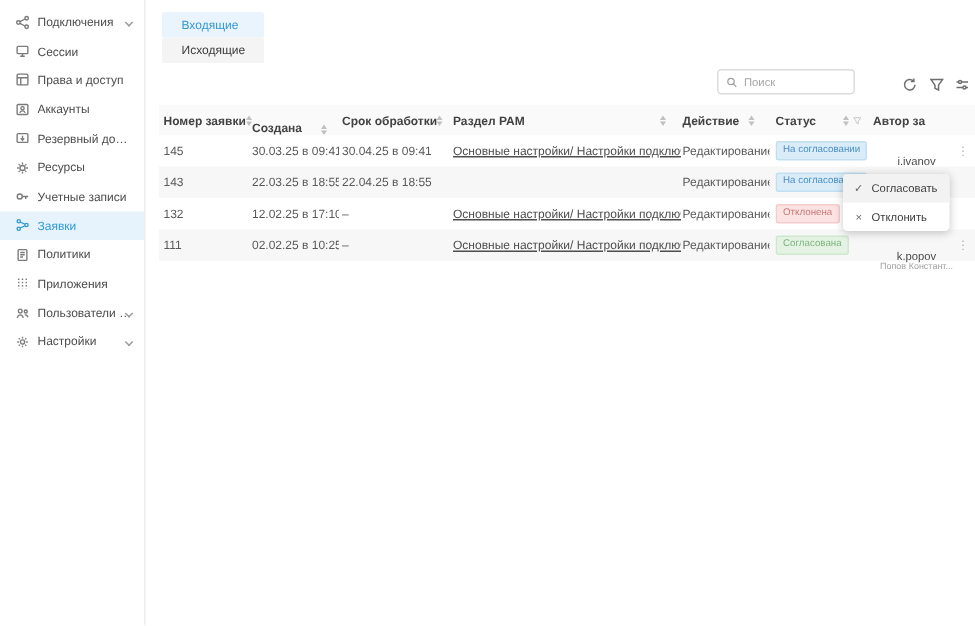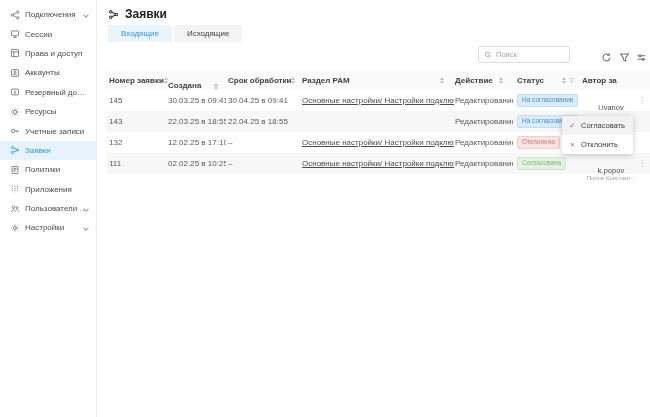--- a/index.html
+++ b/index.html
@@ -18,21 +18,21 @@
   .side-item.active { background:#e6f3fc; color:#2f9ad8; }
   .side-item.active svg { stroke:#2f9ad8; }
   .side-item .lbl { overflow:hidden; text-overflow:ellipsis; }
   .chev { position:absolute; right:8px; top:8px; width:4px; height:4px;
     border-right:1px solid #9a9a9a; border-bottom:1px solid #9a9a9a; transform:rotate(45deg); }
   
   .page-title { position:absolute; left:108px; top:7px; display:flex; align-items:center;
     font-size:12px; font-weight:600; color:#222; }
   .page-title svg { width:11px; height:11px; margin-right:6px; stroke:#333; fill:none; stroke-width:1.2; }
   
-  .tabs { position:absolute; left:108px; top:25px; display:flex; }
+  .tabs { position:absolute; left:108px; top:8px; display:flex;flex-direction:column; }
   .tab { height:17px; padding:0 13px; display:flex; align-items:center; font-size:8px;
     background:#f4f4f4; color:#3c3c3c; cursor:pointer; border-radius:2px 2px 0 0; margin-right:2px; }
   .tab.active { background:#e9f4fc; color:#3498d4; }
   
   .search { position:absolute; left:478px; top:46px; width:92px; height:17px;
     border:1px solid #dcdcdc; border-radius:3px; display:flex; align-items:center; padding:0 5px; background:#fff; }
   .search svg { width:8px; height:8px; stroke:#9e9e9e; fill:none; stroke-width:1.2; margin-right:4px; flex:0 0 8px; }
   .search input { border:none; outline:none; width:100%; font-size:7.5px;
     font-family:"Liberation Sans","DejaVu Sans",sans-serif; color:#444; background:transparent; }
   .search input::placeholder { color:#a5a5a5; }

